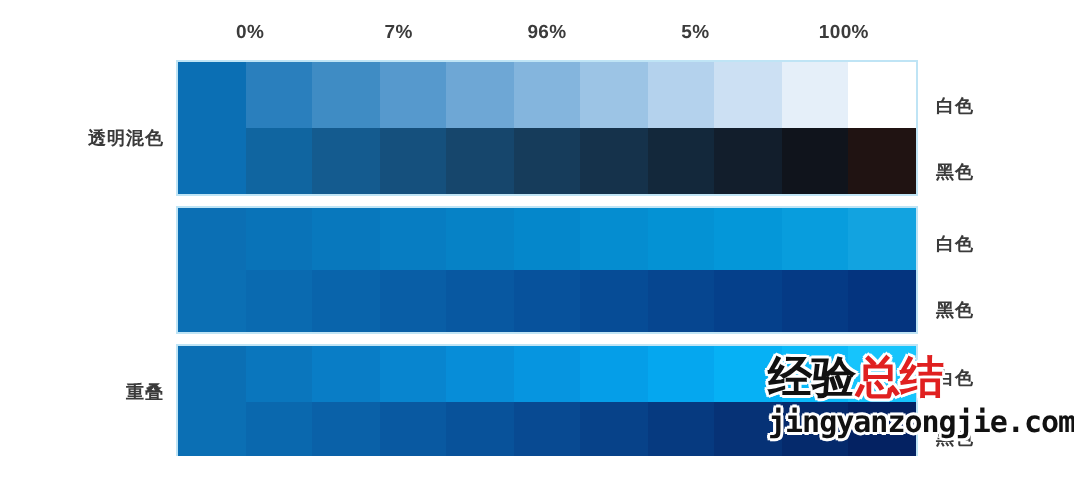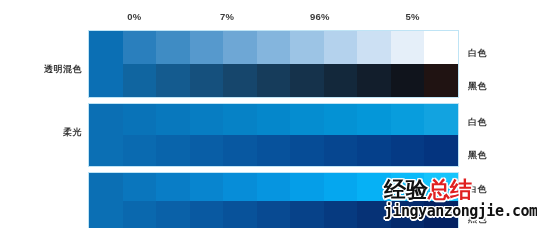--- a/index.html
+++ b/index.html
@@ -140,24 +140,25 @@
 </head>
 <body>
 
 <div id="chart">
 
   <div class="header-row">
     <div class="header-cell">0%</div>
     <div class="header-cell">7%</div>
     <div class="header-cell">96%</div>
     <div class="header-cell">5%</div>
+    <div class="header-cell">100%</div>
   </div>
 
   <div class="group-label g0">透明混色</div>
-  <div class="group-label g1">柔光</div>
+  <div class="group-label g2">重叠</div>
 
   <div class="block b0">
     <div class="strip">
       <div class="swatch" style="background-color: rgb(11, 111, 180);"></div>
       <div class="swatch" style="background-color: rgb(42, 127, 189);"></div>
       <div class="swatch" style="background-color: rgb(63, 140, 196);"></div>
       <div class="swatch" style="background-color: rgb(86, 153, 205);"></div>
       <div class="swatch" style="background-color: rgb(110, 167, 213);"></div>
       <div class="swatch" style="background-color: rgb(132, 181, 221);"></div>
       <div class="swatch" style="background-color: rgb(156, 196, 229);"></div>

